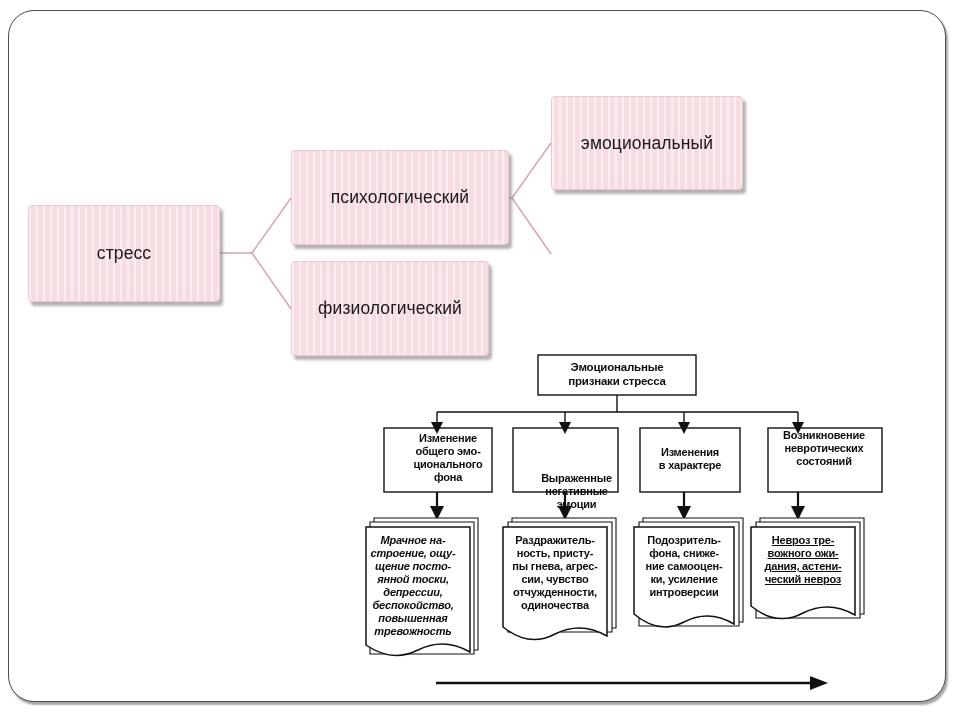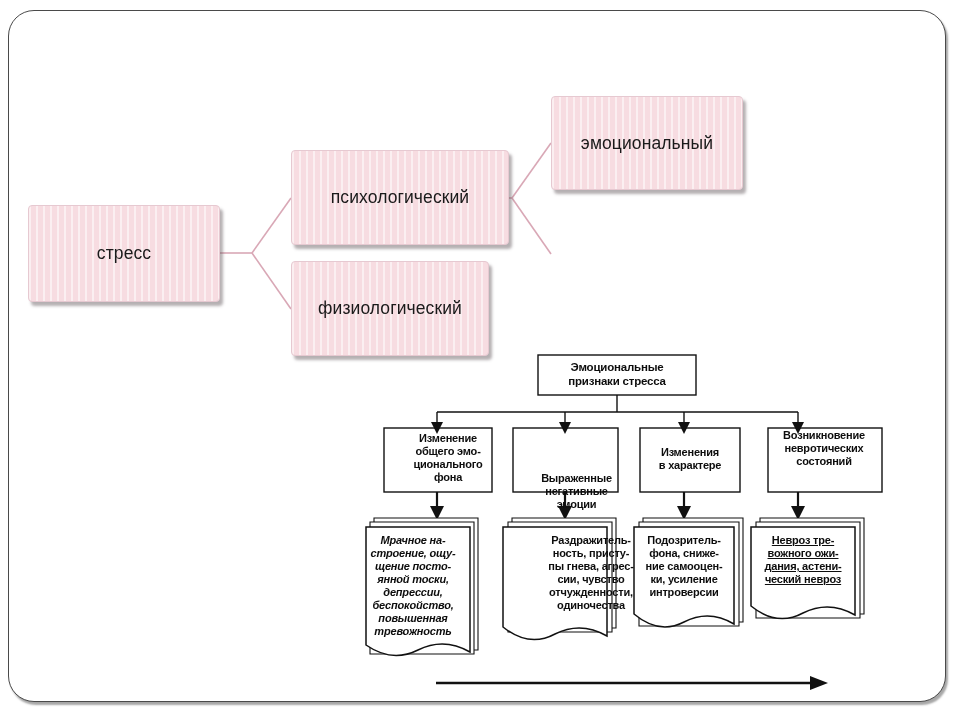--- a/index.html
+++ b/index.html
@@ -219,21 +219,21 @@
 состояний</div>
 
 <div class="bw-text bw-leaf" style="left:368px; top:534px; width:90px;font-style:italic;">Мрачное на-
 строение, ощу-
 щение посто-
 янной тоски,
 депрессии,
 беспокойство,
 повышенная
 тревожность</div>
-<div class="bw-text bw-leaf" style="left:503px; top:534px; width:104px;margin-left:36px;">Раздражитель-
+<div class="bw-text bw-leaf" style="left:503px; top:534px; width:104px;">Раздражитель-
 ность, присту-
 пы гнева, агрес-
 сии, чувство
 отчужденности,
 одиночества</div>
 <div class="bw-text bw-leaf" style="left:634px; top:534px; width:100px;">Подозритель-
 фона, сниже-
 ние самооцен-
 ки, усиление
 интроверсии</div>

